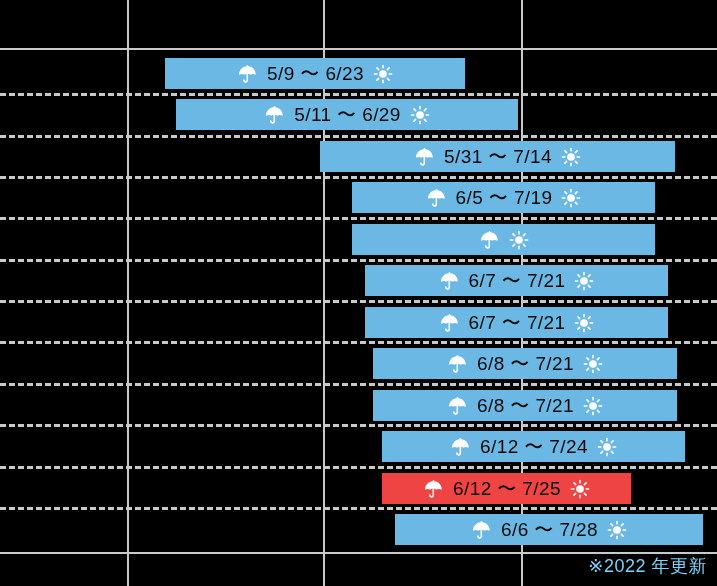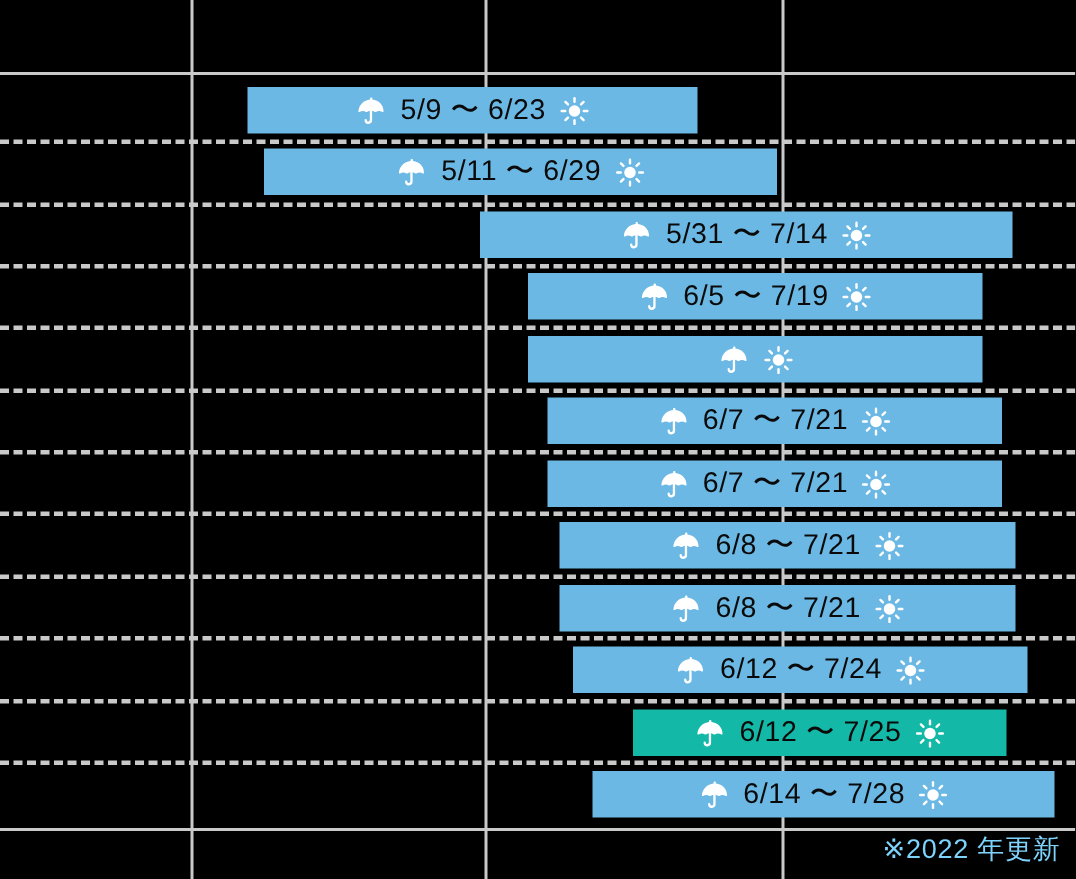--- a/index.html
+++ b/index.html
@@ -320,21 +320,21 @@
               <line x1="12.00" y1="19.40" x2="12.00" y2="22.30"></line>
               <line x1="6.77" y1="17.23" x2="4.72" y2="19.28"></line>
               <line x1="4.60" y1="12.00" x2="1.70" y2="12.00"></line>
               <line x1="6.77" y1="6.77" x2="4.72" y2="4.72"></line>
               <line x1="12.00" y1="4.60" x2="12.00" y2="1.70"></line>
               <line x1="17.23" y1="6.77" x2="19.28" y2="4.72"></line>
             </g>
           </svg>
         </span>
       </div>
-      <div class="bar" style="left: 382px; top: 473px; width: 249px; background: #14b8a6; margin-left: 40px;">
+      <div class="bar" style="left: 382px; top: 473px; width: 249px; background: #ef4444;">
         <span class="ico">
           <svg width="21" height="21" viewBox="0 0 24 24">
             <path fill="#ffffff" d="M12 2.2c-.5 0-.9.4-.9.9v.7C6.3 4.3 2.6 8 2.2 12.7c-.04.5.5.85.92.57 1.6-1.05 3.3-1.05 4.9 0 .25.16.5.16.74 0 .7-.46 1.4-.75 2.13-.87v7.1c0 .62-.5 1.12-1.12 1.12-.6 0-1.1-.47-1.12-1.06a.88.88 0 0 0-1.76.05 2.88 2.88 0 0 0 5.76-.11V12.4c.73.12 1.44.41 2.13.87.25.16.5.16.75 0 1.6-1.05 3.3-1.05 4.9 0 .42.28.96-.07.92-.57C21.4 8 17.7 4.3 12.9 3.8v-.7c0-.5-.4-.9-.9-.9z"></path>
           </svg>
         </span>
         <span class="bar-label" style="color: rgb(10, 10, 10);">6/12 〜 7/25</span>
         <span class="ico">
           <svg width="20" height="20" viewBox="0 0 24 24">
             <circle cx="12" cy="12" r="4.6" fill="#ffffff"></circle>
             <g stroke="#ffffff" stroke-width="1.9" stroke-linecap="round">
@@ -349,21 +349,21 @@
             </g>
           </svg>
         </span>
       </div>
       <div class="bar" style="left: 395px; top: 514px; width: 308px; background: rgb(108, 184, 228);">
         <span class="ico">
           <svg width="21" height="21" viewBox="0 0 24 24">
             <path fill="#ffffff" d="M12 2.2c-.5 0-.9.4-.9.9v.7C6.3 4.3 2.6 8 2.2 12.7c-.04.5.5.85.92.57 1.6-1.05 3.3-1.05 4.9 0 .25.16.5.16.74 0 .7-.46 1.4-.75 2.13-.87v7.1c0 .62-.5 1.12-1.12 1.12-.6 0-1.1-.47-1.12-1.06a.88.88 0 0 0-1.76.05 2.88 2.88 0 0 0 5.76-.11V12.4c.73.12 1.44.41 2.13.87.25.16.5.16.75 0 1.6-1.05 3.3-1.05 4.9 0 .42.28.96-.07.92-.57C21.4 8 17.7 4.3 12.9 3.8v-.7c0-.5-.4-.9-.9-.9z"></path>
           </svg>
         </span>
-        <span class="bar-label" style="color: rgb(10, 10, 10);">6/14 〜 7/28</span>
+        <span class="bar-label" style="color: rgb(10, 10, 10);">6/6 〜 7/28</span>
         <span class="ico">
           <svg width="20" height="20" viewBox="0 0 24 24">
             <circle cx="12" cy="12" r="4.6" fill="#ffffff"></circle>
             <g stroke="#ffffff" stroke-width="1.9" stroke-linecap="round">
               <line x1="19.40" y1="12.00" x2="22.30" y2="12.00"></line>
               <line x1="17.23" y1="17.23" x2="19.28" y2="19.28"></line>
               <line x1="12.00" y1="19.40" x2="12.00" y2="22.30"></line>
               <line x1="6.77" y1="17.23" x2="4.72" y2="19.28"></line>
               <line x1="4.60" y1="12.00" x2="1.70" y2="12.00"></line>
               <line x1="6.77" y1="6.77" x2="4.72" y2="4.72"></line>

